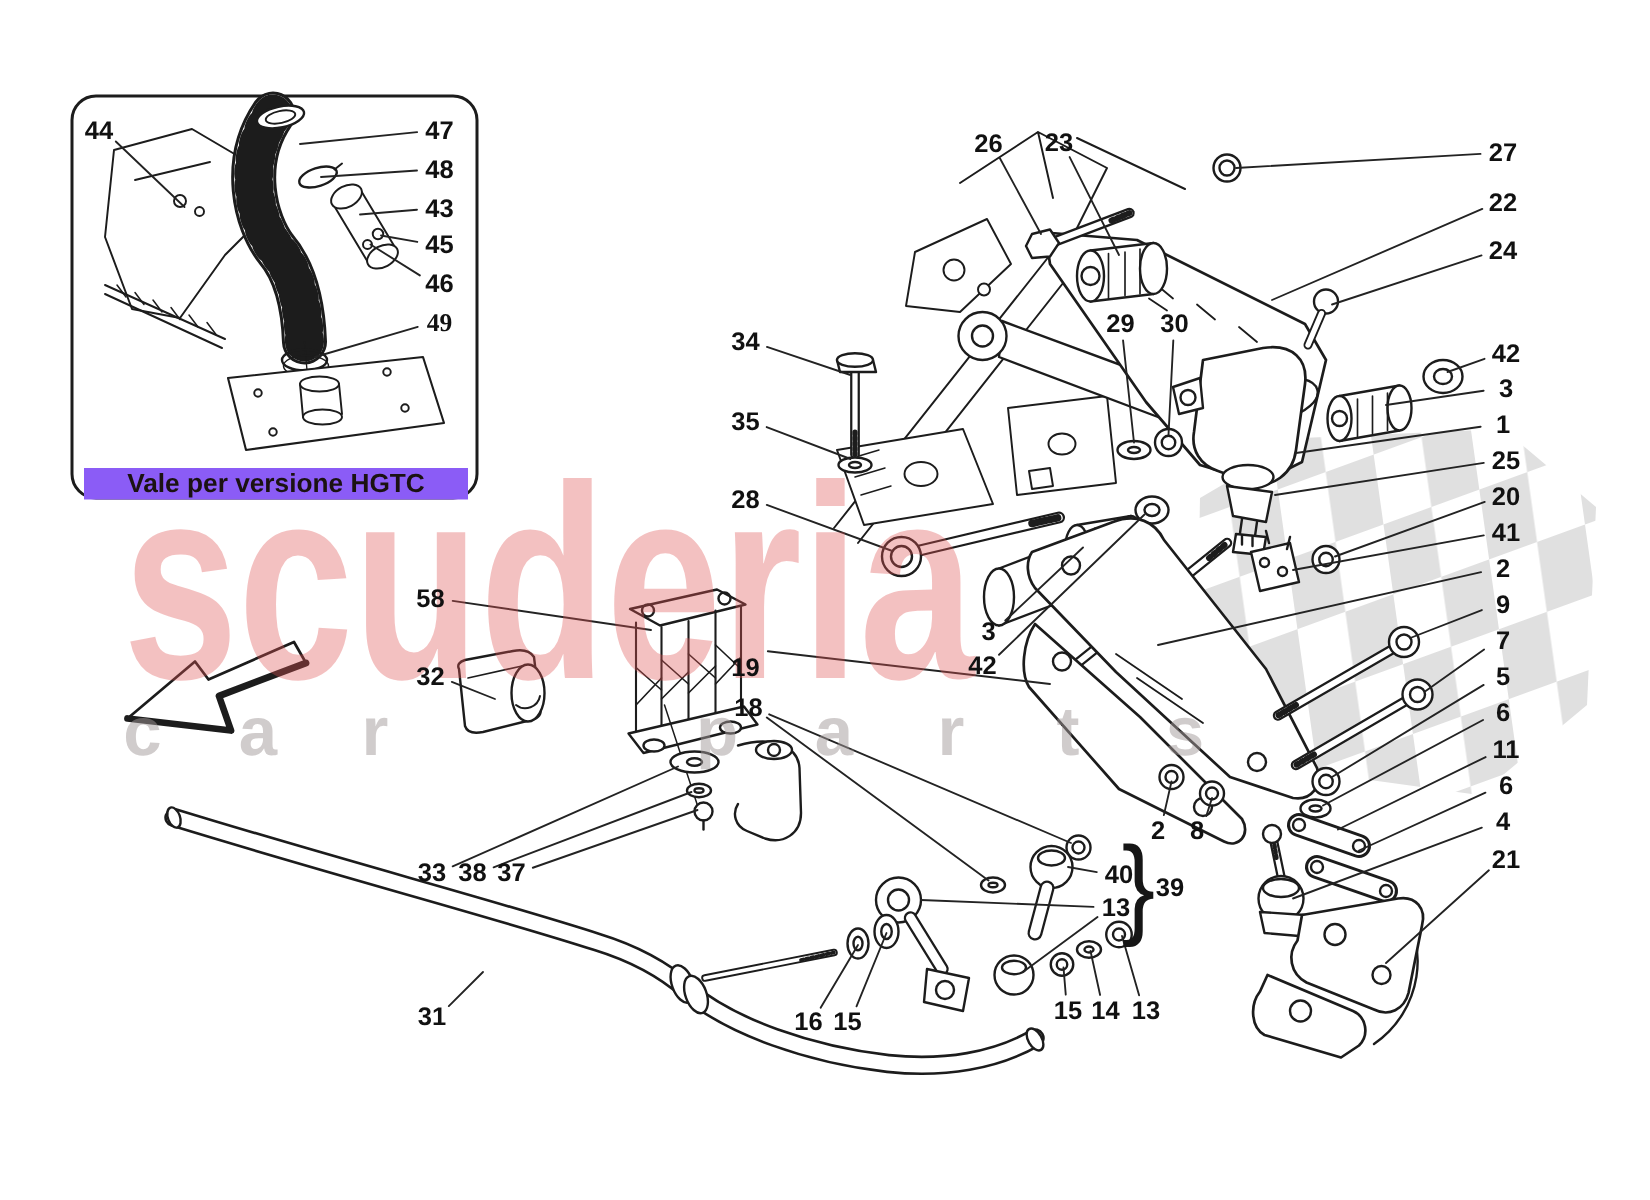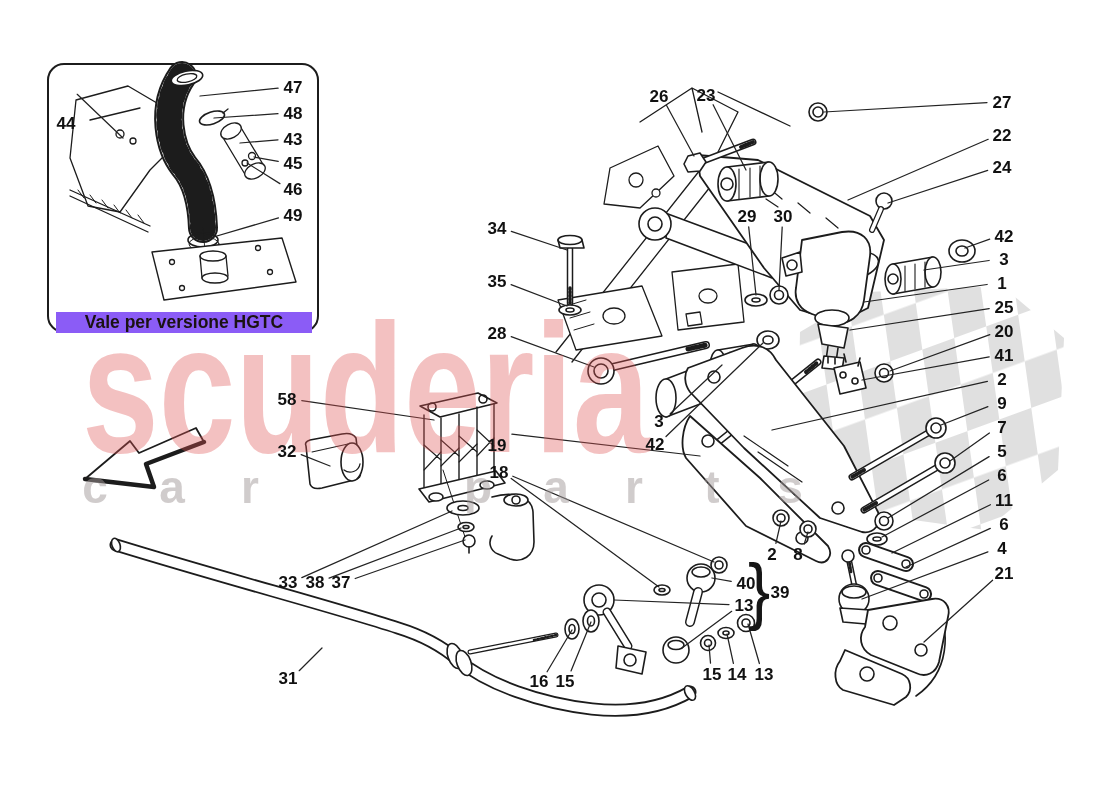--- a/index.html
+++ b/index.html
@@ -392,27 +392,27 @@
         <text x="478" y="503" text-anchor="middle" font-size="46" font-weight="bold" fill="#a39a9a" opacity="0.5">p</text>
         <text x="556" y="503" text-anchor="middle" font-size="46" font-weight="bold" fill="#a39a9a" opacity="0.5">a</text>
         <text x="634" y="503" text-anchor="middle" font-size="46" font-weight="bold" fill="#a39a9a" opacity="0.5">r</text>
         <text x="712" y="503" text-anchor="middle" font-size="46" font-weight="bold" fill="#a39a9a" opacity="0.5">t</text>
         <text x="790" y="503" text-anchor="middle" font-size="46" font-weight="bold" fill="#a39a9a" opacity="0.5">s</text>
       </g>
   </svg>
 
   <div id="labels" class="layer">
     <div class="caption" style="left:56px;top:312px;">Vale per versione HGTC</div>
-  <div class="callout" style="left: 66px; top: 87px; margin-top: 36px;">44</div>
+  <div class="callout" style="left: 66px; top: 87px;">44</div>
       <div class="callout" style="left: 293px; top: 87px;">47</div>
       <div class="callout" style="left: 293px; top: 113px;">48</div>
       <div class="callout" style="left: 293px; top: 139px;">43</div>
       <div class="callout" style="left: 293px; top: 163px;">45</div>
       <div class="callout" style="left: 293px; top: 189px;">46</div>
-      <div class="callout" style="left: 293px; top: 215px;">49</div>
+      <div class="callout" style="left: 293px; top: 215px; font-family: Liberation Serif, serif;">49</div>
       <div class="callout" style="left: 659px; top: 96px;">26</div>
       <div class="callout" style="left: 706px; top: 95px;">23</div>
       <div class="callout" style="left: 1002px; top: 102px;">27</div>
       <div class="callout" style="left: 1002px; top: 135px;">22</div>
       <div class="callout" style="left: 1002px; top: 167px;">24</div>
       <div class="callout" style="left: 497px; top: 228px;">34</div>
       <div class="callout" style="left: 497px; top: 281px;">35</div>
       <div class="callout" style="left: 747px; top: 216px;">29</div>
       <div class="callout" style="left: 783px; top: 216px;">30</div>
       <div class="callout" style="left: 1004px; top: 236px;">42</div>

